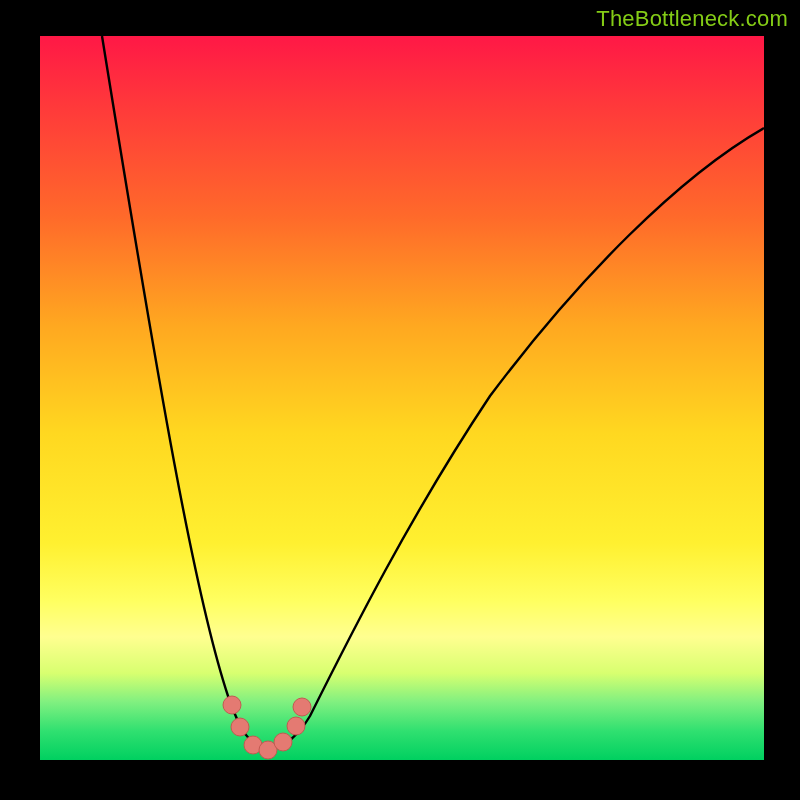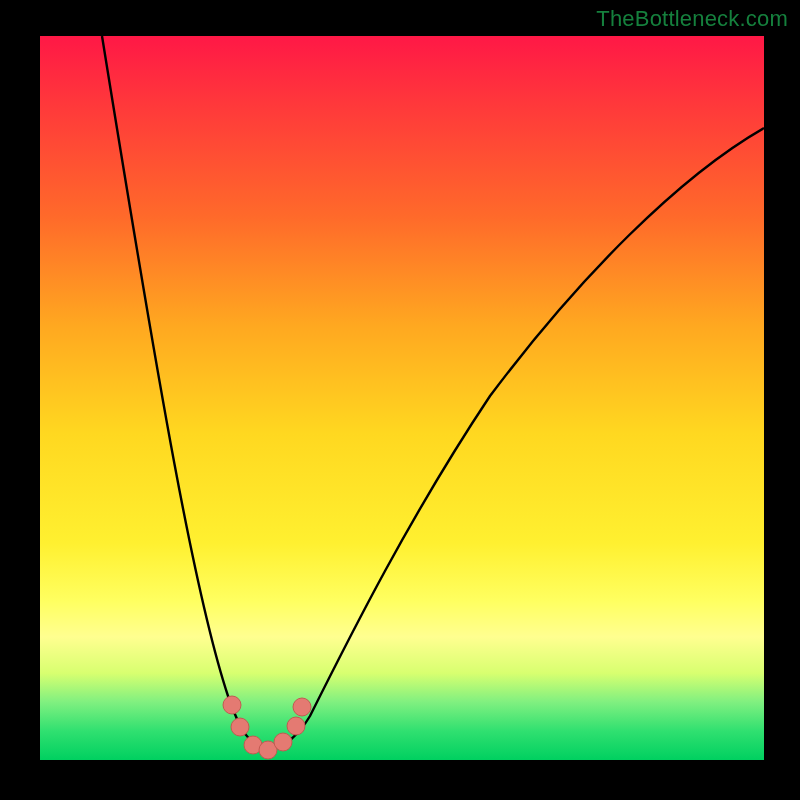--- a/index.html
+++ b/index.html
@@ -39,21 +39,21 @@
       #00d060 100%
     );
   }
   .watermark {
     position: absolute;
     top: 6px;
     right: 12px;
     font-family: Arial, Helvetica, sans-serif;
     font-size: 22px;
     font-weight: 500;
-    color: #15803d;
+    color: #84cc16;
     letter-spacing: 0.2px;
     text-align: center;
   }
   svg.curve {
     position: absolute;
     left: 0;
     top: 0;
     width: 724px;
     height: 724px;
     overflow: visible;

